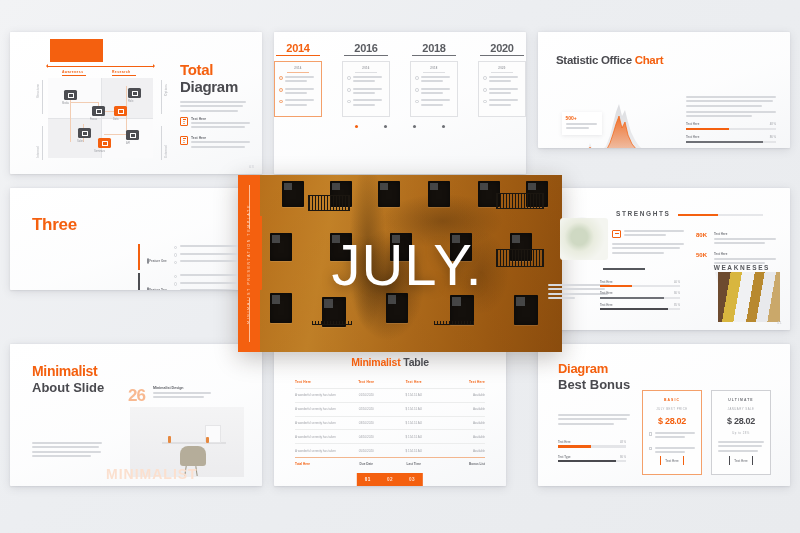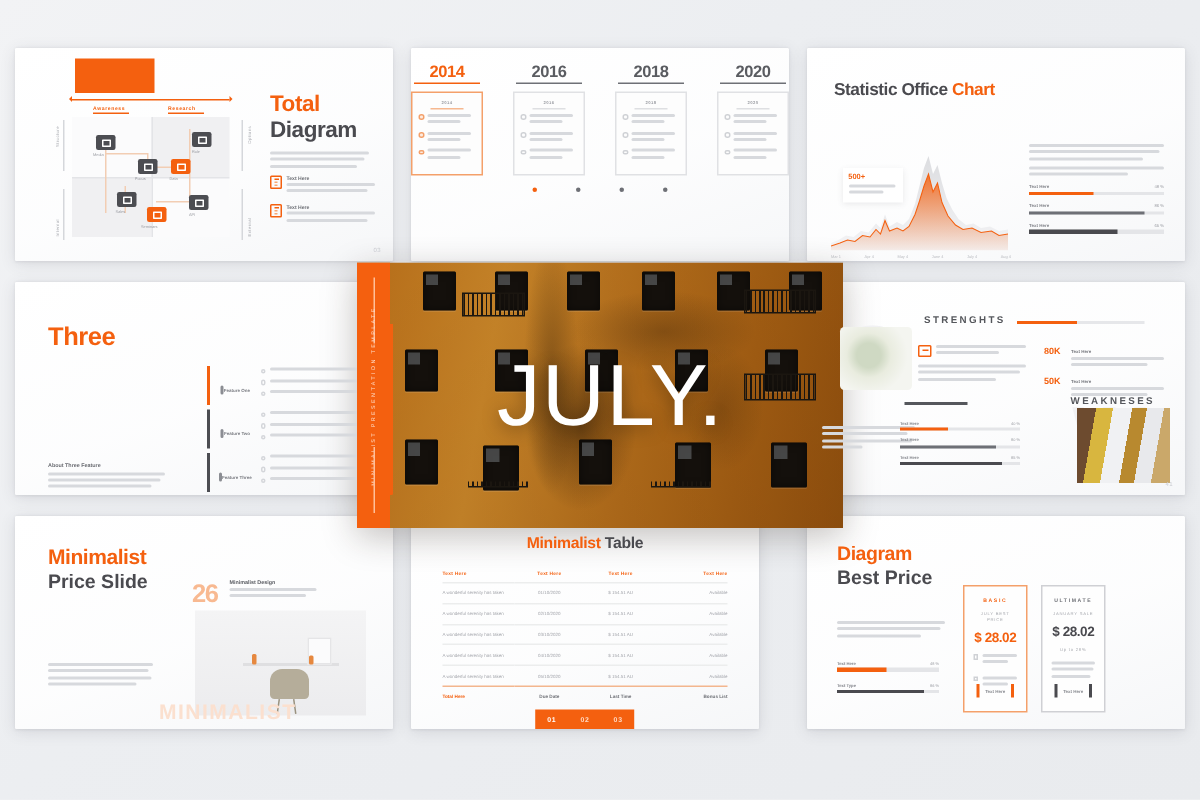--- a/index.html
+++ b/index.html
@@ -78,38 +78,38 @@
   #s2 .ycol.act .ycard .capline{ background:#f6b890;}
   #s2 .ci { display:flex; gap:2.5px; margin-bottom:3px; }
   #s2 .ci .dot { width:3.6px; height:3.6px; border-radius:50%; border:.8px solid #cfd1d5; flex:none; margin-top:.4px;}
   #s2 .ycol.act .ci .dot { border-color:#f4a06a; background:#fdece1;}
   #s2 .ci .tx { flex:1; }
   #s2 .dots { display:flex; justify-content:center; gap:26px; margin-top:8px; }
   #s2 .dots span { width:3px; height:3px; border-radius:50%; background:#6e7076; display:block;}
   #s2 .dots span.on { background:#f4600f; }
 
   
-  #s3 { left:538px; top:32px; width:252px; height:142px; }
+  #s3 { left:538px; top:32px; width:252px; height:116px; }
   #s3 .s3t { margin:22px 0 0 18px; font-size:11.5px; font-weight:700; letter-spacing:-.3px;}
   #s3 .chart { position:absolute; left:16px; top:48px; width:118px; height:65px; }
   #s3 .callout { position:absolute; left:8px; top:10px; width:40px; background:#fff; padding:3px 3.5px;
      box-shadow:0 1px 4px rgba(80,80,90,.12); z-index:4;}
   #s3 .callout b { font-size:5px; color:#f4600f; font-weight:700; display:block; margin-bottom:2px;}
   #s3 .xax { position:absolute; left:16px; top:116px; width:120px; display:flex; justify-content:space-between;}
   #s3 .xax span { font-size:2.6px; color:#b9bbc0;}
   #s3 .right { position:absolute; left:148px; top:42px; width:90px;}
   #s3 .prog { margin-top:5px; }
   #s3 .prog .pl { display:flex; justify-content:space-between; align-items:flex-end;}
   #s3 .prog .pl b { font-size:3px; color:#83858b; font-weight:700;}
   #s3 .prog .pl i { font-size:2.8px; color:#9a9ca2; font-style:normal;}
   #s3 .track { height:2.4px; background:#e4e5e8; margin-top:1.5px; position:relative;}
   #s3 .fill { position:absolute; left:0; top:0; bottom:0; }
 
   
-  #s4 { left:10px; top:188px; width:252px; height:142px; }
+  #s4 { left:10px; top:188px; width:252px; height:102px; }
   #s4 .tl { margin:28px 0 0 22px; }
   #s4 .about { position:absolute; left:22px; top:92px; width:78px;}
   #s4 .about b { font-size:3.6px; color:#6c6e74; display:block; margin-bottom:2.5px;}
   #s4 .frows { position:absolute; left:128px; top:26px; width:104px;}
   #s4 .frow { display:flex; align-items:center; gap:6px; height:29px;}
   #s4 .fbar { width:2px; height:26px; background:#4c4d52; flex:none;}
   #s4 .frow:first-child .fbar { background:#f4600f; }
   #s4 .fico { width:22px; text-align:center; flex:none;}
   #s4 .fico .bx { width:10px; height:11px; border:.9px solid #8b8d93; border-radius:1px; margin:0 auto 2px; position:relative;}
   #s4 .fico .bx::before{content:"";position:absolute;left:2px;top:2px;right:2px;height:1px;background:#8b8d93;}
@@ -192,21 +192,21 @@
   #s9 { left:538px; top:344px; width:252px; height:142px; }
   #s9 .tl { margin:18px 0 0 20px; }
   #s9 .body { position:absolute; left:20px; top:52px; width:72px;}
   #s9 .prog { position:absolute; left:20px; top:78px; width:68px;}
   #s9 .prog .pl { display:flex; justify-content:space-between; align-items:flex-end;}
   #s9 .prog .pl b { font-size:2.8px; color:#83858b; font-weight:700;}
   #s9 .prog .pl i { font-size:2.6px; color:#9a9ca2; font-style:normal;}
   #s9 .track3 { height:2.4px; background:#e4e5e8; margin:1.2px 0 7px; position:relative;}
   #s9 .fill3 { position:absolute; left:0;top:0;bottom:0;}
   #s9 .cards { position:absolute; left:104px; top:28px; display:flex; gap:9px;}
-  #s9 .pcard { width:43px; height:85px; border:.9px solid #cfd0d4; background:#fefefe; padding:7px 6px; text-align:center;}
+  #s9 .pcard { width:60px; height:85px; border:.9px solid #cfd0d4; background:#fefefe; padding:7px 6px; text-align:center;}
   #s9 .pcard.hl { border-color:#f4a06a; }
   #s9 .pcard .pl1 { font-size:3.4px; font-weight:700; letter-spacing:1.1px; color:#f4600f;}
   #s9 .pcard.alt .pl1 { color:#6c6e74;}
   #s9 .pcard .pl2 { font-size:2.8px; color:#a9abb1; letter-spacing:.5px; margin:5px 0 5px;}
   #s9 .pcard .price { font-size:9px; font-weight:700; color:#f4600f; letter-spacing:-.3px;}
   #s9 .pcard.alt .price { color:#4a4a4f;}
   #s9 .pcard .save { font-size:2.8px; color:#a9abb1; letter-spacing:.5px; margin-top:5px;}
   #s9 .pcard .feat { display:flex; gap:2.5px; margin-top:6px; text-align:left;}
   #s9 .pcard .feat .sq { width:3.2px;height:3.2px;border:.7px solid #cfd1d5;flex:none;margin-top:.4px;}
   #s9 .pcard .btn { position:absolute; bottom:9px; left:0; right:0; display:flex; justify-content:center;
@@ -750,21 +750,21 @@
       </div>
     </div>
     <div class="pgnum">41</div>
   </div>
     </div>
 
   <div class="slide" id="s7">
       <div class="sl-inner">
     <div class="tl">
       <div class="h-big h-or" style="font-size:14px;">Minimalist</div>
-      <div class="h-dk" style="font-size:13px;font-weight:700;margin-top:1px;">Price Slide</div>
+      <div class="h-dk" style="font-size:13px;font-weight:700;margin-top:1px;">About Slide</div>
     </div>
     <div class="body lorem">
       <div style="width:100%"></div>
           <div style="width:96%"></div>
           <div style="width:99%"></div>
           <div style="width:84%"></div>
         </div>
     <div class="num">26</div>
     <div class="mdh">
       <b>Minimalist Design</b>
@@ -847,21 +847,21 @@
       <span>03</span>
     </div>
 
   </div>
     </div>
 
   <div class="slide" id="s9">
       <div class="sl-inner">
     <div class="tl">
       <div class="h-big h-or" style="font-size:13px;">Diagram</div>
-      <div class="h-dk" style="font-size:13px;font-weight:700;margin-top:1px;">Best Price</div>
+      <div class="h-dk" style="font-size:13px;font-weight:700;margin-top:1px;">Best Bonus</div>
     </div>
     <div class="body lorem">
       <div style="width:100%"></div>
           <div style="width:96%"></div>
           <div style="width:78%"></div>
         </div>
     <div class="prog">
       <div>
         <div class="pl">
               <b>Text Here</b>

